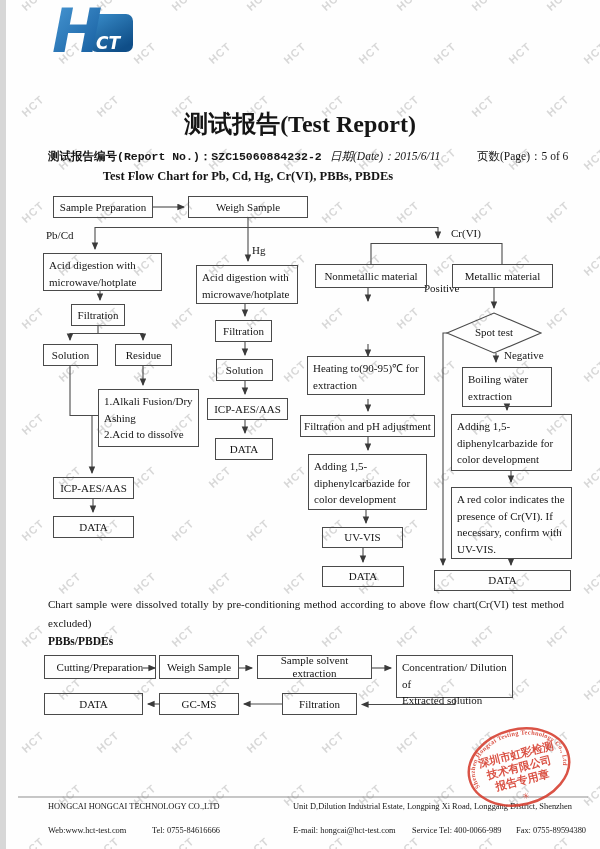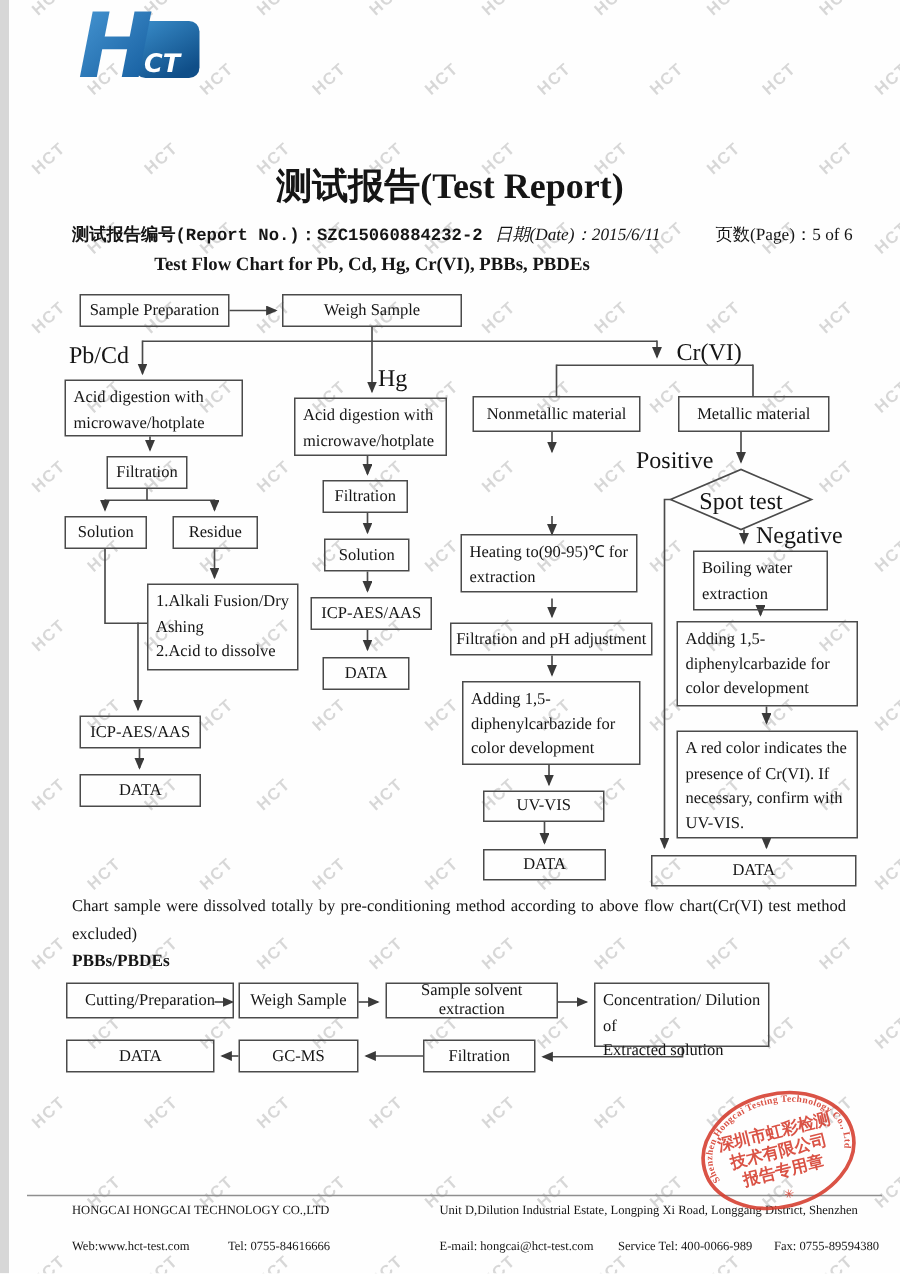--- a/index.html
+++ b/index.html
@@ -34,21 +34,21 @@
   .rl1{position:absolute;left:48px;}
   .rl2{position:absolute;left:330px;font-style:italic;}
   .rl3{position:absolute;left:477px;}
   .flowtitle{position:absolute;left:0;top:169px;width:496px;text-align:center;
              font-size:12.5px;font-weight:bold;z-index:2;}
   
   .fb{position:absolute;border:1px solid #4a4a4a;font-size:11px;line-height:13px;
       box-sizing:border-box;z-index:2;background:transparent;}
   .sl{display:flex;align-items:center;justify-content:center;text-align:center;}
   .ml{white-space:pre-line;text-align:left;padding:3px 4px 0 5px;line-height:16.5px;}
-  .fl{position:absolute;font-size:16px;z-index:2;}
+  .fl{position:absolute;font-size:11px;z-index:2;}
   
   .note{position:absolute;left:48px;top:595px;width:516px;font-size:11px;line-height:19px;
         text-align:justify;z-index:2;margin:0;}
   .pbbstitle{position:absolute;left:48px;top:635px;font-size:11.5px;font-weight:bold;z-index:2;}
   
   .ft{position:absolute;font-size:8.4px;z-index:2;white-space:nowrap;}
   
   .stamp{position:absolute;left:462px;top:720px;width:114px;height:94px;z-index:3;
          transform:rotate(-14deg);opacity:.87;}
   .seal-ring{fill:none;stroke:#d53a2b;stroke-width:2.4;}
@@ -278,21 +278,21 @@
   <div class="repline">
     <span class="rl1"><span class="b">测试报告编号(Report No.)：</span><span class="b">SZC15060884232-2</span></span>
     <span class="rl2"><span>日期(Date)：</span><span>2015/6/11</span></span>
     <span class="rl3"><span>页数(Page)：</span><span>5 of 6</span></span>
   </div>
   <div class="flowtitle">Test Flow Chart for Pb, Cd, Hg, Cr(VI), PBBs, PBDEs</div>
 
   <div class="fl" style="left:46px;top:229px;">Pb/Cd</div>
   <div class="fl" style="left:252px;top:244px;">Hg</div>
   <div class="fl" style="left:451px;top:227px;">Cr(VI)</div>
-  <div class="fl" style="left:424px;top:299px;">Positive</div>
+  <div class="fl" style="left:424px;top:282px;">Positive</div>
   <div class="fl" style="left:504px;top:349px;">Negative</div>
 
   <div class="fb sl" style="left:53px;top:196px;width:100px;height:22px;">Sample Preparation</div>
   <div class="fb sl" style="left:188px;top:196px;width:120px;height:22px;">Weigh Sample</div>
   <div class="fb ml" style="left:43px;top:253px;width:119px;height:38px;">Acid digestion with
 microwave/hotplate</div>
   <div class="fb sl" style="left:71px;top:304px;width:54px;height:22px;">Filtration</div>
   <div class="fb sl" style="left:43px;top:344px;width:55px;height:22px;">Solution</div>
   <div class="fb sl" style="left:115px;top:344px;width:57px;height:22px;">Residue</div>
   <div class="fb ml" style="left:98px;top:389px;width:101px;height:58px;">1.Alkali Fusion/Dry

